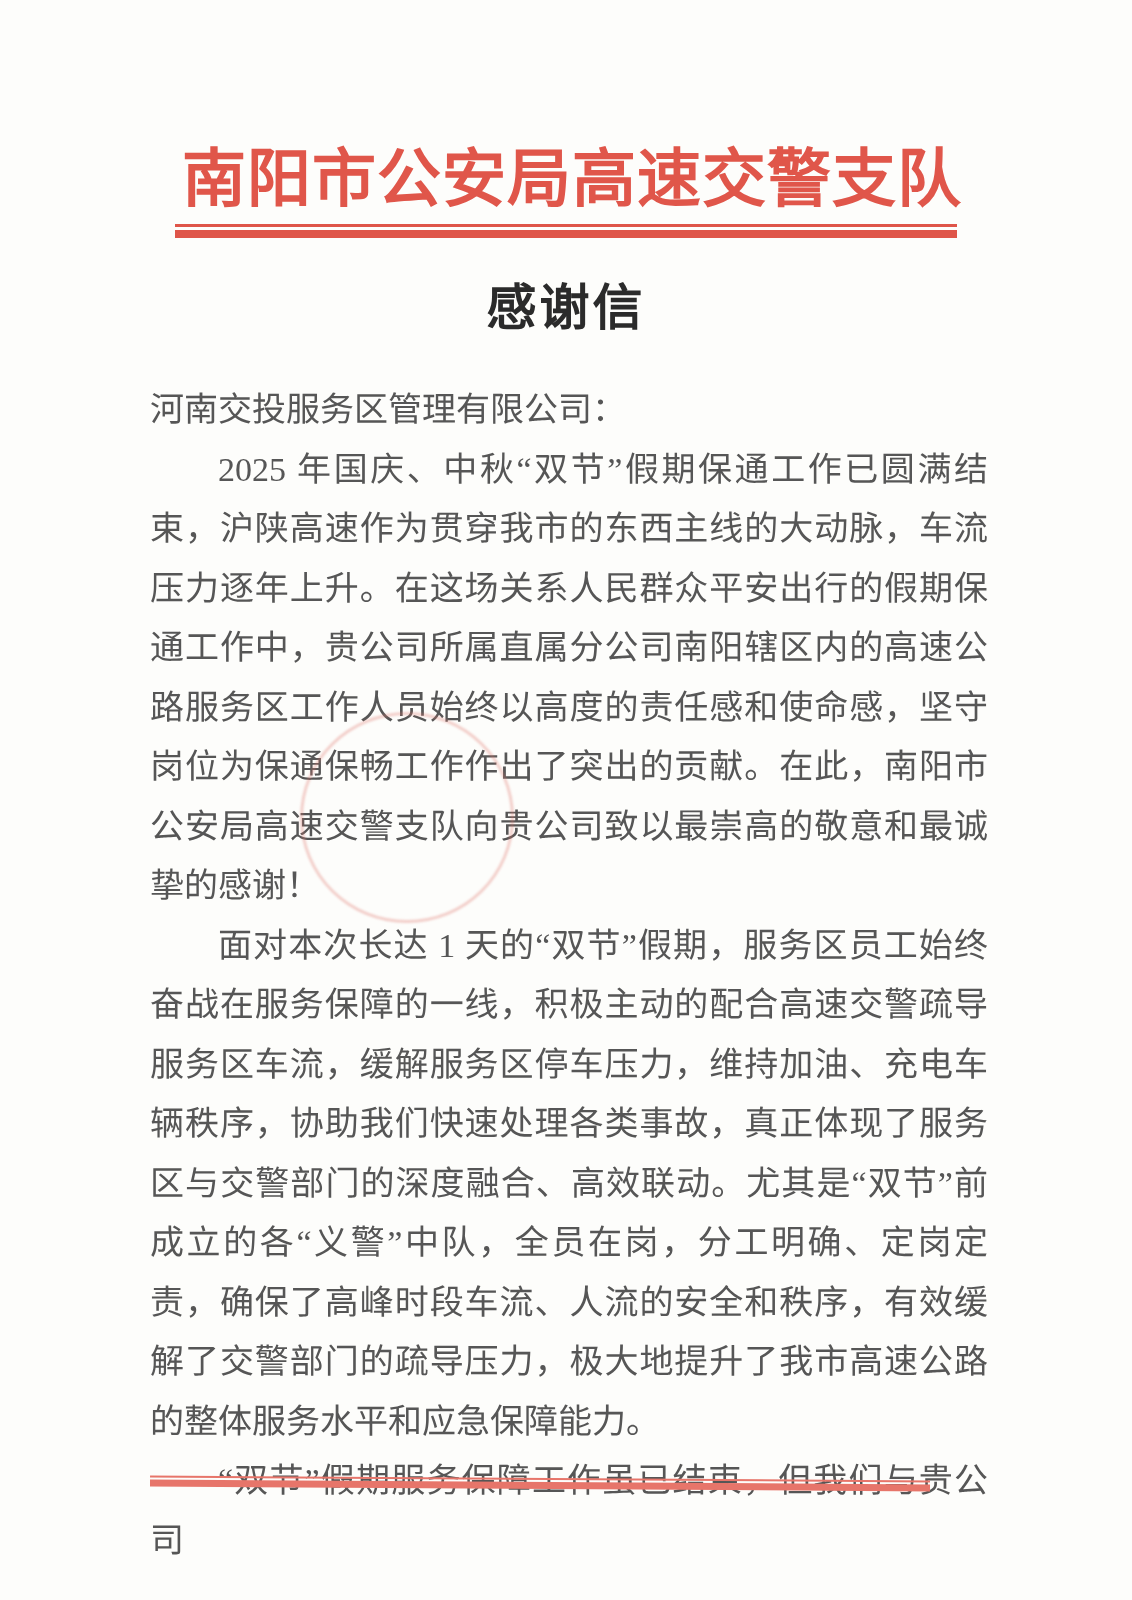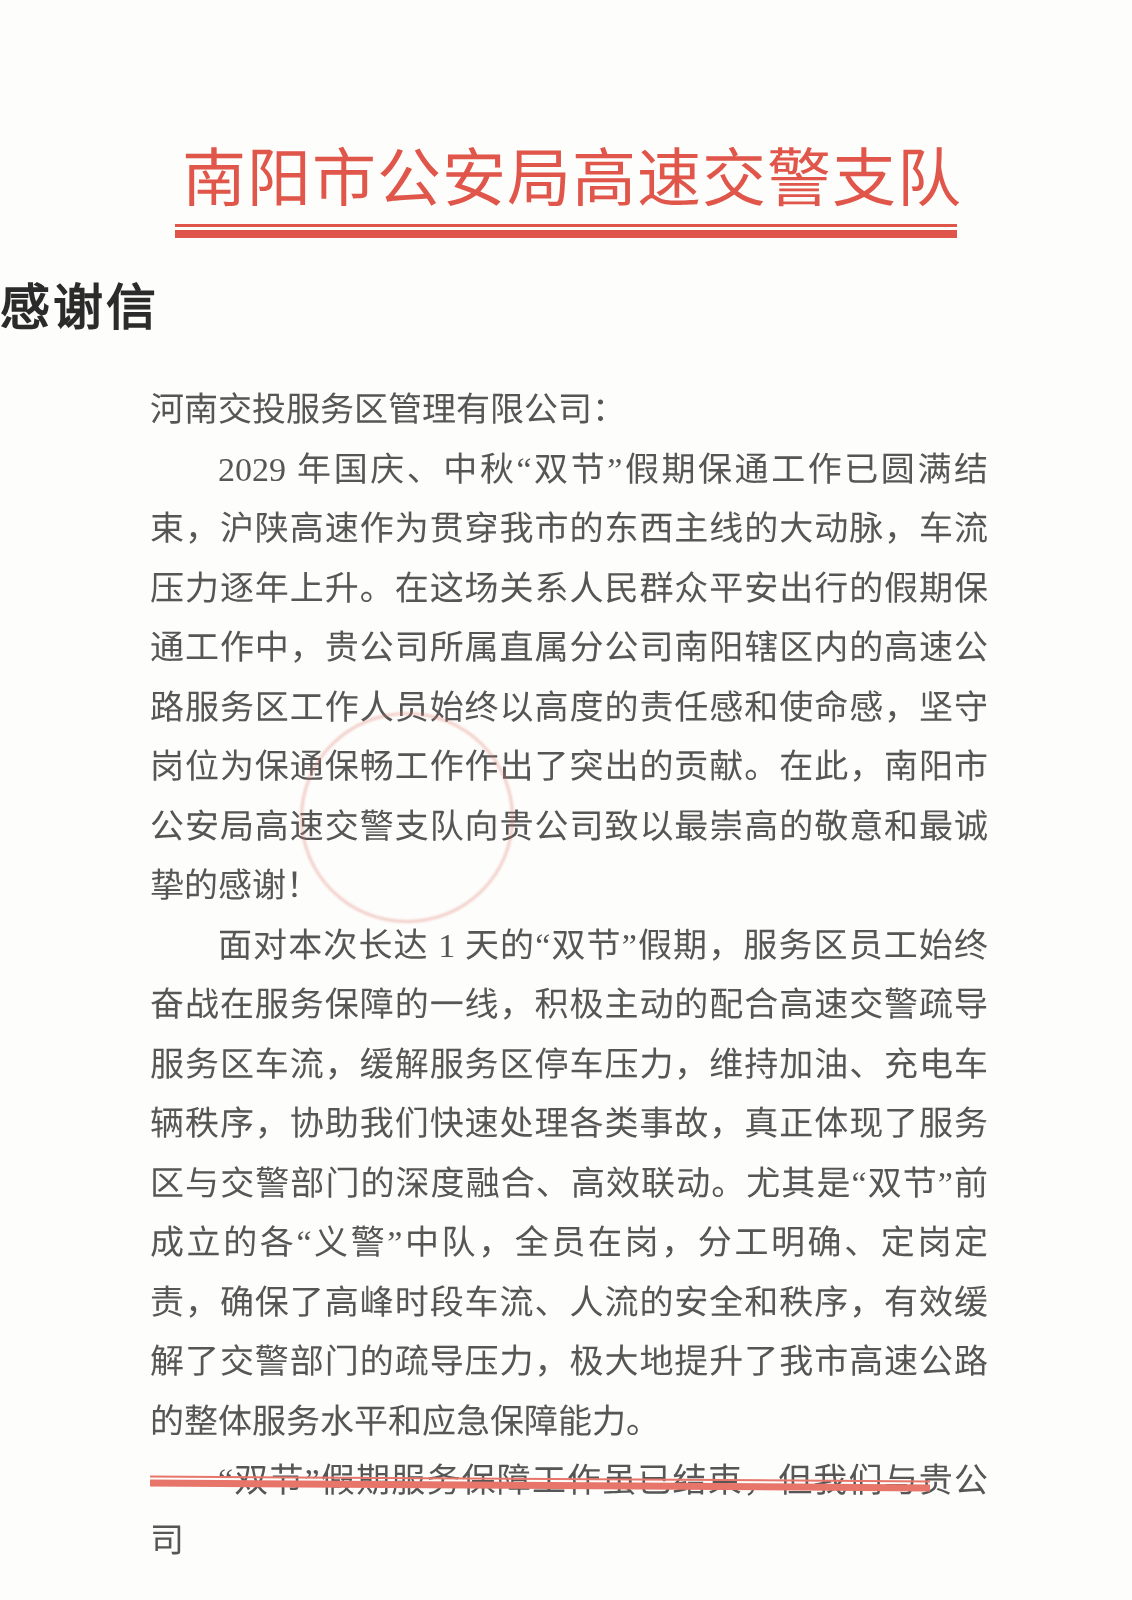--- a/index.html
+++ b/index.html
@@ -15,21 +15,21 @@
     margin: 0 auto;
     background: var(--paper-bg, #fdfdfb);
     overflow: hidden;
   }
   
   .letterhead-title {
     margin: 148px 0 0 12px;
     text-align: center;
     font-size: 64px;
     line-height: 64px;
-    font-weight: normal;
+    font-weight: bold;
     letter-spacing: 1px;
     color: var(--letterhead-red, #e0564a);
     font-family: "Liberation Serif", serif;
     white-space: nowrap;
   }
   .rule-double {
     width: 782px;
     margin: 12px auto 0 auto;
   }
   .rule-thin {
@@ -37,21 +37,21 @@
     background: var(--rule-red, #df5549);
     margin-bottom: 3px;
   }
   .rule-thick {
     height: 8px;
     background: var(--rule-red, #df5549);
   }
   
   .doc-title {
     margin: 44px 0 0 0;
-    text-align: left;
+    text-align: center;
     font-size: 50px;
     line-height: 52px;
     font-weight: bold;
     letter-spacing: 3px;
     color: var(--title-text, #2b2b2b);
   }
   
   .letter-body {
     margin: 46px 144px 0 150px;
     font-size: 34px;
@@ -111,21 +111,21 @@
       <div class="rule-thick"></div>
     </div>
   </header>
 
   <h2 class="doc-title">感谢信</h2>
 
   <div class="seal-bleed"></div>
 
   <main class="letter-body">
     <p class="salutation">河南交投服务区管理有限公司：</p>
-    <p class="para">2029 年国庆、中秋“双节”假期保通工作已圆满结束，沪陕高速作为贯穿我市的东西主线的大动脉，车流压力逐年上升。在这场关系人民群众平安出行的假期保通工作中，贵公司所属直属分公司南阳辖区内的高速公路服务区工作人员始终以高度的责任感和使命感，坚守岗位为保通保畅工作作出了突出的贡献。在此，南阳市公安局高速交警支队向贵公司致以最崇高的敬意和最诚挚的感谢！</p>
+    <p class="para">2025 年国庆、中秋“双节”假期保通工作已圆满结束，沪陕高速作为贯穿我市的东西主线的大动脉，车流压力逐年上升。在这场关系人民群众平安出行的假期保通工作中，贵公司所属直属分公司南阳辖区内的高速公路服务区工作人员始终以高度的责任感和使命感，坚守岗位为保通保畅工作作出了突出的贡献。在此，南阳市公安局高速交警支队向贵公司致以最崇高的敬意和最诚挚的感谢！</p>
     <p class="para">面对本次长达 1 天的“双节”假期，服务区员工始终奋战在服务保障的一线，积极主动的配合高速交警疏导服务区车流，缓解服务区停车压力，维持加油、充电车辆秩序，协助我们快速处理各类事故，真正体现了服务区与交警部门的深度融合、高效联动。尤其是“双节”前成立的各“义警”中队，全员在岗，分工明确、定岗定责，确保了高峰时段车流、人流的安全和秩序，有效缓解了交警部门的疏导压力，极大地提升了我市高速公路的整体服务水平和应急保障能力。</p>
     <p class="para">“双节”假期服务保障工作虽已结束，但我们与贵公司</p>
   </main>
 
   <footer class="rule-double footer-rule">
     <div class="rule-thin"></div>
     <div class="rule-thick"></div>
   </footer>
 
 </div>

